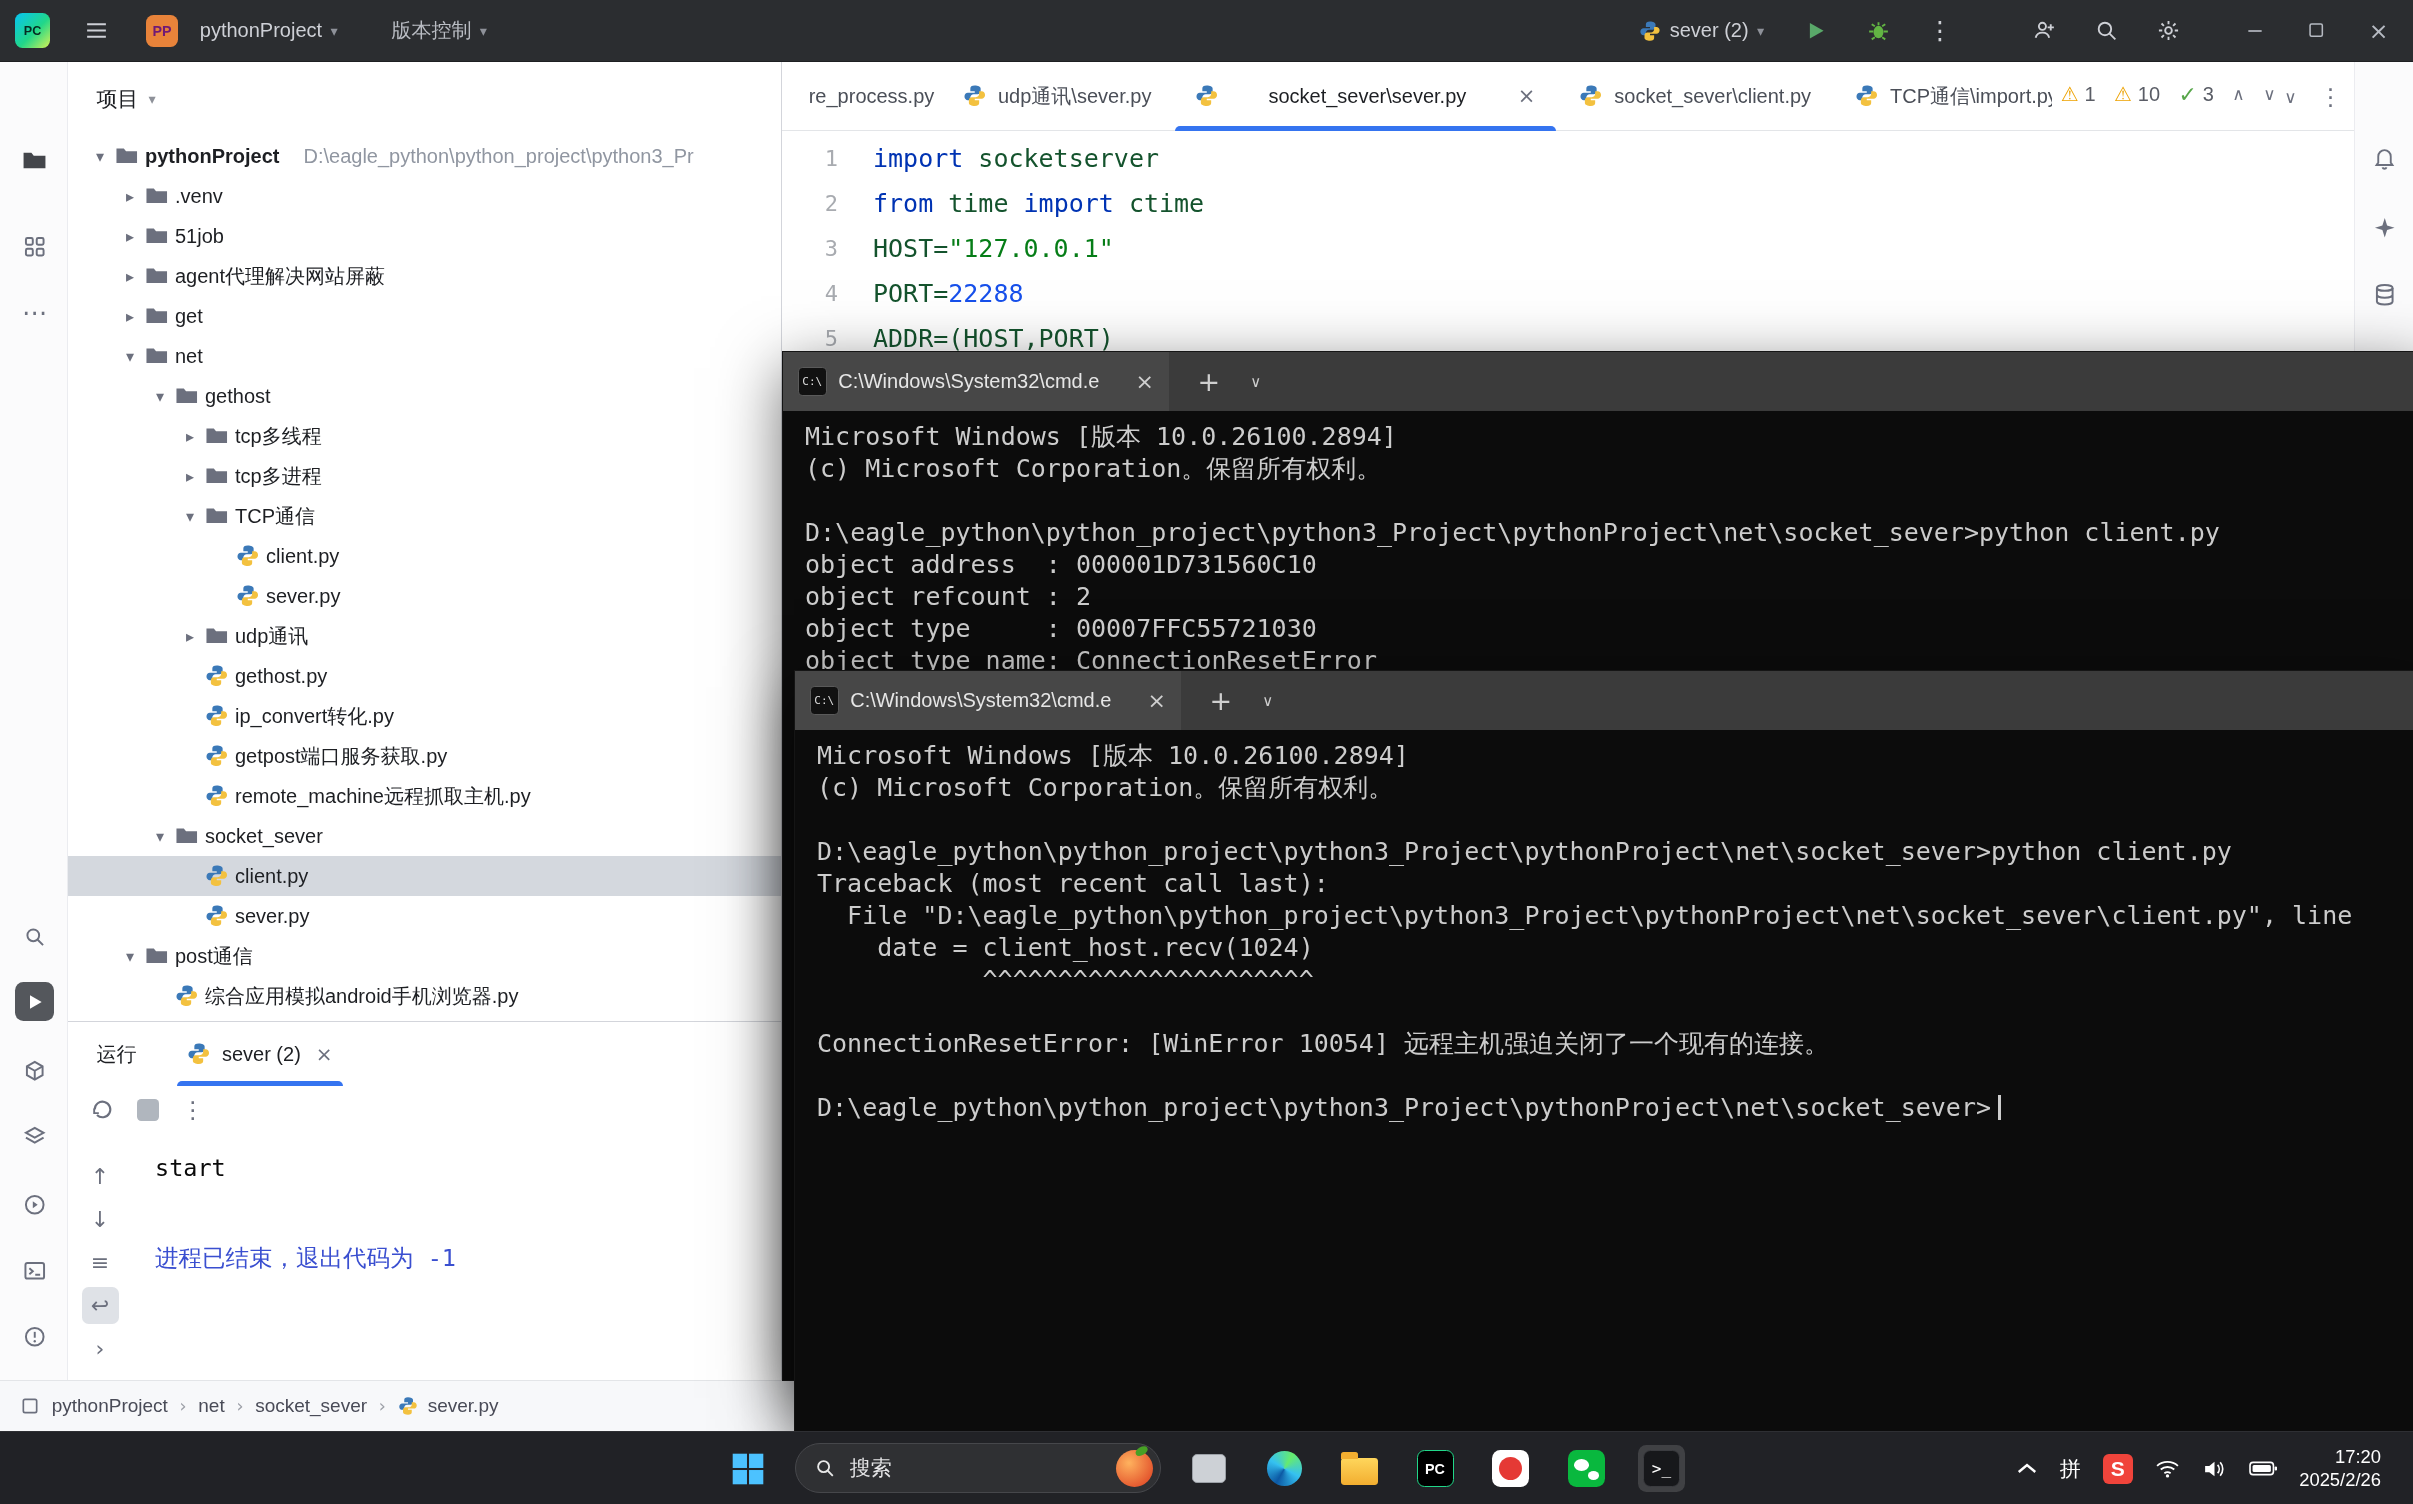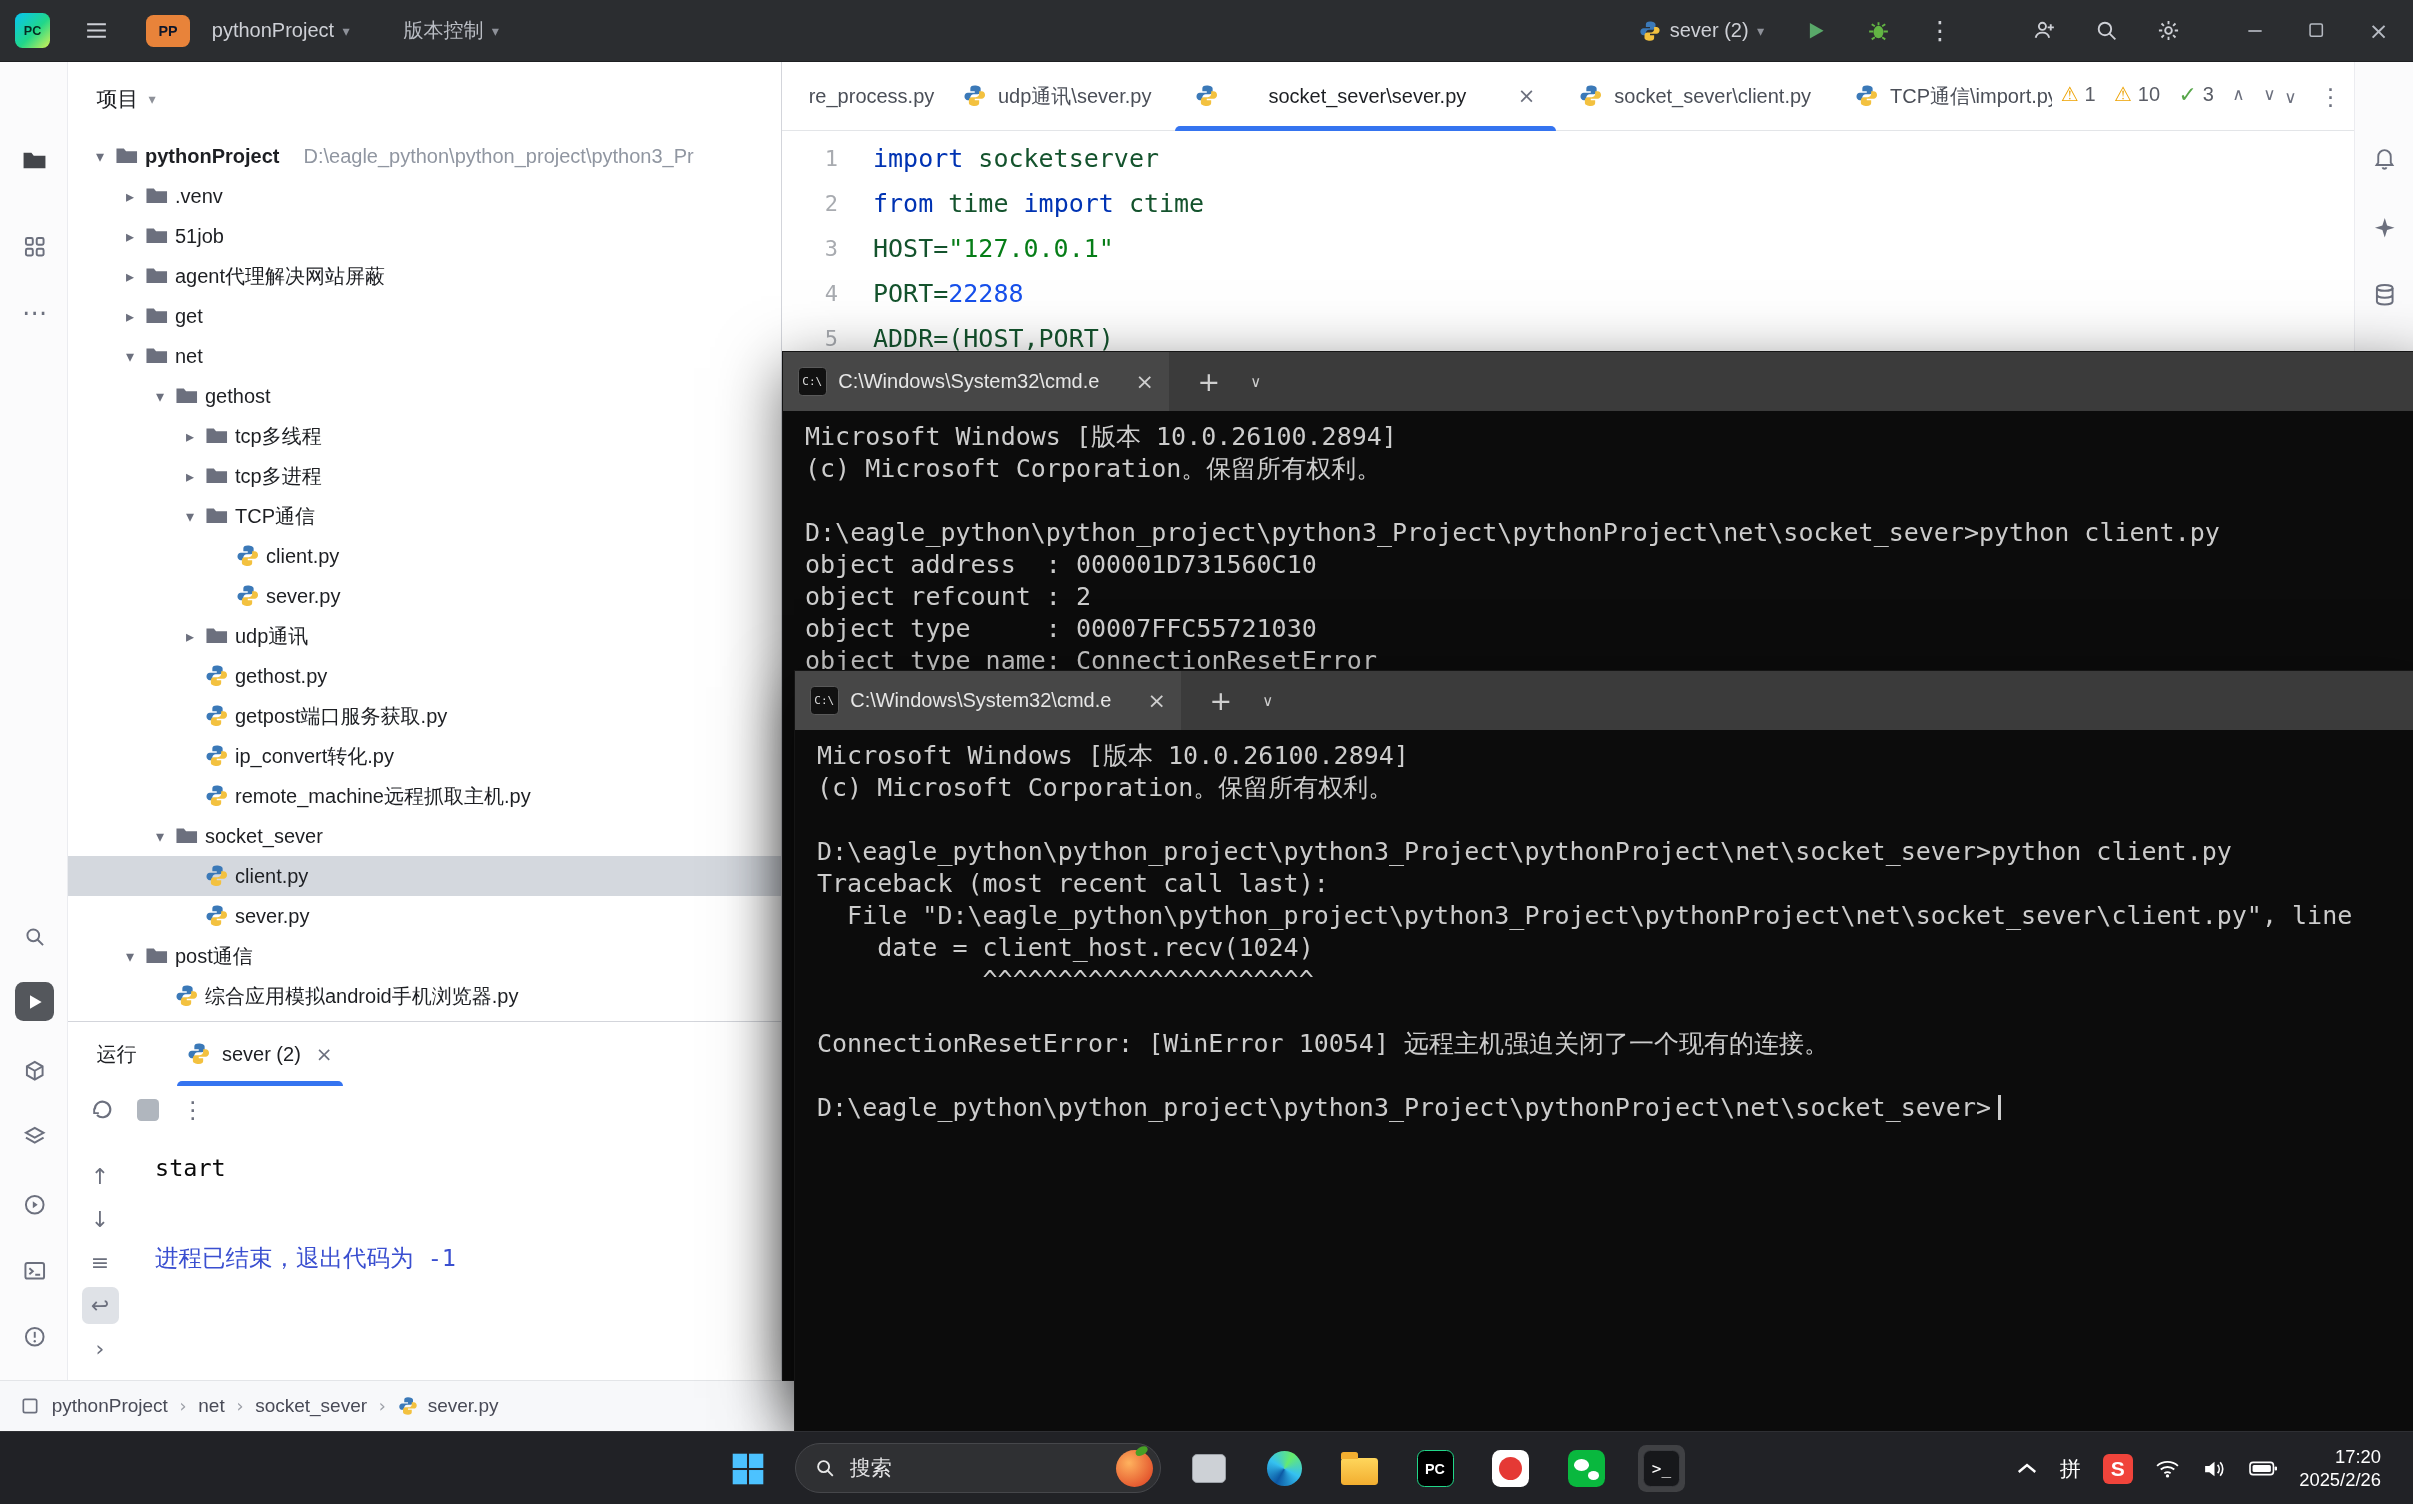--- a/index.html
+++ b/index.html
@@ -11,21 +11,21 @@
 
 .ide{position:absolute;left:0;top:0;right:0;bottom:73px;background:#fff;}
 
 
 .titlebar{position:absolute;left:0;top:0;right:0;height:62px;background:#2B2D30;
   border-bottom:0.8px solid #1E1F22;display:flex;align-items:center;color:#CED0D6;font-size:20px;}
 .tb-logo{width:35px;height:35px;margin-left:15px;border-radius:7.5px;
   background:linear-gradient(135deg,#07C3F2 0%,#21D789 55%,#FCF84A 110%);
   display:flex;align-items:center;justify-content:center;color:#062b22;font-weight:bold;font-size:12.6px;}
 .tb-burger{margin-left:34px;display:flex;}
-.tb-badge{width:44px;height:32px;margin-left:37px;border-radius:7.5px;background:#E8833A;color:#0f172a;
+.tb-badge{width:32px;height:32px;margin-left:37px;border-radius:7.5px;background:#E8833A;color:#701a75;
   font-weight:bold;font-size:14.3px;display:flex;align-items:center;justify-content:center;}
 .tb-item{display:flex;align-items:center;gap:8.4px;margin-left:13.4px;padding:6.7px 8.4px;border-radius:6.7px;}
 .tb-item.dim{margin-left:37px;color:#B9BCC3;}
 .chev-dn{color:#8E9199;font-size:14.3px;}
 .tb-spacer{flex:1;}
 .tb-ic{margin-left:25px;display:flex;align-items:center;justify-content:center;width:37px;height:37px;color:#CED0D6;}
 .tb-dots{font-size:25px;color:#CED0D6;}
 .tb-win{width:62px;height:62px;display:flex;align-items:center;justify-content:center;color:#B6BAC2;font-size:23.5px;}
 .tb-win:last-child{margin-right:3.4px;}
 .rc-ico{display:flex;}
@@ -437,31 +437,31 @@
             <span class="tlabel">gethost.py</span>
           </div>
           <div class="tree-row" style="padding-left: 107px;">
             <span class="chev glyph"></span>
             <span class="ticon">
               <svg viewBox="0 0 16 16">
                 <path fill="#3B79B8" d="M8 1C5.8 1 5 1.9 5 3v2h3v1H3.3C2 6 1 7.1 1 8.5 1 9.9 2 11 3.3 11H5V9.3C5 8 6 7 7.3 7H10c1.1 0 2-.9 2-2V3c0-1.1-1.8-2-4-2z"></path>
                 <path fill="#F3C13F" d="M8 15c2.2 0 3-.9 3-2v-2H8v-1h4.7C14 10 15 8.9 15 7.5 15 6.1 14 5 12.7 5H11v1.7C11 8 10 9 8.7 9H6c-1.1 0-2 .9-2 2v2c0 1.1 1.8 2 4 2z"></path>
               </svg>
             </span>
-            <span class="tlabel">getpost端口服务获取.py</span>
+            <span class="tlabel">ip_convert转化.py</span>
           </div>
           <div class="tree-row" style="padding-left: 107px;">
             <span class="chev glyph"></span>
             <span class="ticon">
               <svg viewBox="0 0 16 16">
                 <path fill="#3B79B8" d="M8 1C5.8 1 5 1.9 5 3v2h3v1H3.3C2 6 1 7.1 1 8.5 1 9.9 2 11 3.3 11H5V9.3C5 8 6 7 7.3 7H10c1.1 0 2-.9 2-2V3c0-1.1-1.8-2-4-2z"></path>
                 <path fill="#F3C13F" d="M8 15c2.2 0 3-.9 3-2v-2H8v-1h4.7C14 10 15 8.9 15 7.5 15 6.1 14 5 12.7 5H11v1.7C11 8 10 9 8.7 9H6c-1.1 0-2 .9-2 2v2c0 1.1 1.8 2 4 2z"></path>
               </svg>
             </span>
-            <span class="tlabel">ip_convert转化.py</span>
+            <span class="tlabel">getpost端口服务获取.py</span>
           </div>
           <div class="tree-row" style="padding-left: 107px;">
             <span class="chev glyph"></span>
             <span class="ticon">
               <svg viewBox="0 0 16 16">
                 <path fill="#3B79B8" d="M8 1C5.8 1 5 1.9 5 3v2h3v1H3.3C2 6 1 7.1 1 8.5 1 9.9 2 11 3.3 11H5V9.3C5 8 6 7 7.3 7H10c1.1 0 2-.9 2-2V3c0-1.1-1.8-2-4-2z"></path>
                 <path fill="#F3C13F" d="M8 15c2.2 0 3-.9 3-2v-2H8v-1h4.7C14 10 15 8.9 15 7.5 15 6.1 14 5 12.7 5H11v1.7C11 8 10 9 8.7 9H6c-1.1 0-2 .9-2 2v2c0 1.1 1.8 2 4 2z"></path>
               </svg>
             </span>
             <span class="tlabel">remote_machine远程抓取主机.py</span>

